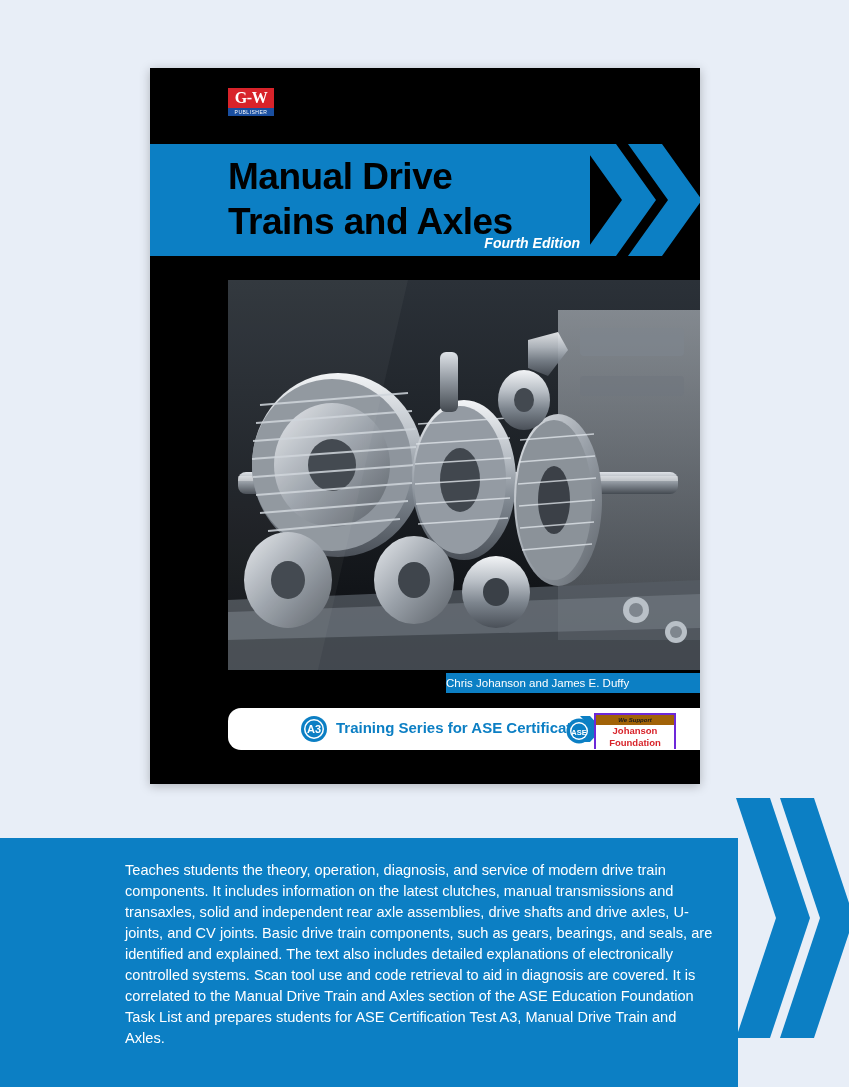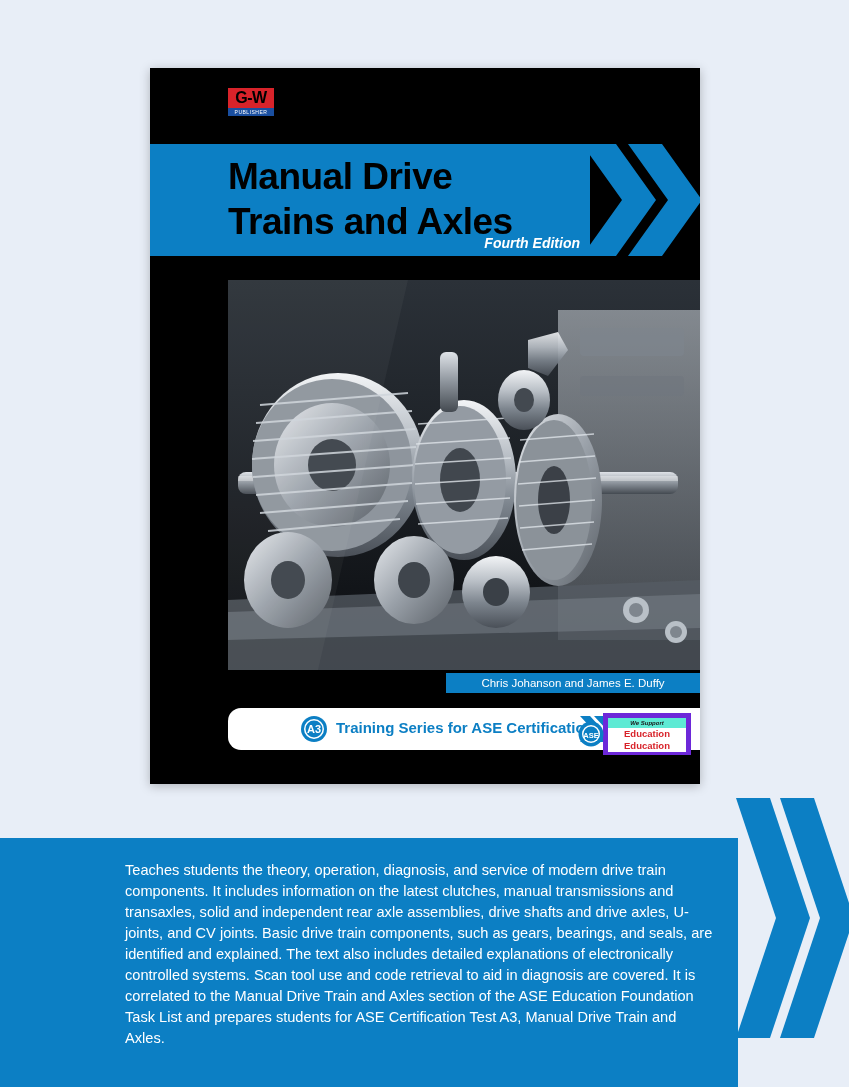--- a/index.html
+++ b/index.html
@@ -29,28 +29,28 @@
 
   
   .pub-logo {
     position: absolute;
     left: 78px;
     top: 20px;
     width: 46px;
   }
   .pub-logo .gw {
     background: #d8232a;
-    color: #000000;
+    color: #ffffff;
     font-weight: bold;
     font-size: 16px;
     text-align: center;
     letter-spacing: -0.5px;
     line-height: 20px;
     height: 20px;
-    font-family: Liberation Sans, sans-serif;
+    font-family: Liberation Serif, serif;
   }
   .pub-logo .pub {
     background: #1a4fa0;
     color: #ffffff;
     font-size: 5px;
     text-align: center;
     letter-spacing: 0.5px;
     line-height: 8px;
     height: 8px;
   }
@@ -109,21 +109,20 @@
   .authors {
     position: absolute;
     left: 296px;
     top: 605px;
     width: 254px;
     height: 20px;
     background: #0c7fc4;
     color: #fff;
     font-size: 11.5px;
     line-height: 20px;
-    text-align: center;
     font-weight: 500;
   }
 
   
   .series-bar {
     position: absolute;
     left: 78px;
     top: 640px;
     width: 524px;
     height: 42px;
@@ -145,26 +144,26 @@
     font-size: 15px;
     font-weight: bold;
   }
   .series-chev {
     position: absolute;
     left: 352px;
     top: 8px;
   }
   .ase-box {
     position: absolute;
-    left: 375px;
+    left: 366px;
     top: 5px;
     width: 78px;
     height: 32px;
-    border: 5px solid #6d28d9;
-    background: #5eead4;
+    border: 2px solid #6d28d9;
+    background: #a16207;
   }
   .ase-box .we-support {
     color: #1a1a1a;
     font-size: 6px;
     font-weight: bold;
     font-style: italic;
     text-align: center;
     line-height: 10px;
   }
   .ase-box .ed-found {
@@ -371,21 +370,21 @@
     <div class="ase-box">
       <div class="ase-seal">
         <svg width="26" height="26" viewBox="0 0 26 26">
           <circle cx="13" cy="13" r="12.5" fill="#0c7fc4"></circle>
           <circle cx="13" cy="13" r="9" fill="#ffffff"></circle>
           <circle cx="13" cy="13" r="7.6" fill="#0c7fc4"></circle>
           <text x="13" y="16.5" text-anchor="middle" font-size="7.5" font-weight="bold" fill="#ffffff" font-family="Liberation Sans, sans-serif">ASE</text>
         </svg>
       </div>
       <div class="we-support">We Support</div>
-      <div class="ed-found">Education Education</div>
+      <div class="ed-found">Johanson Foundation</div>
     </div>
   </div>
 </div>
 
 <div class="desc-panel">
   <div class="desc-text">Teaches students the theory, operation, diagnosis, and service of modern drive train components. It includes information on the latest clutches, manual transmissions and transaxles, solid and independent rear axle assemblies, drive shafts and drive axles, U-joints, and CV joints. Basic drive train components, such as gears, bearings, and seals, are identified and explained. The text also includes detailed explanations of electronically controlled systems. Scan tool use and code retrieval to aid in diagnosis are covered. It is correlated to the Manual Drive Train and Axles section of the ASE Education Foundation Task List and prepares students for ASE Certification Test A3, Manual Drive Train and Axles.</div>
 </div>
 <div class="desc-chevrons">
   <svg width="113" height="240" viewBox="0 0 113 240">
     <polygon points="0,0 34,0 74,120 34,240 0,240 40,120" fill="#0c7fc4"></polygon>

